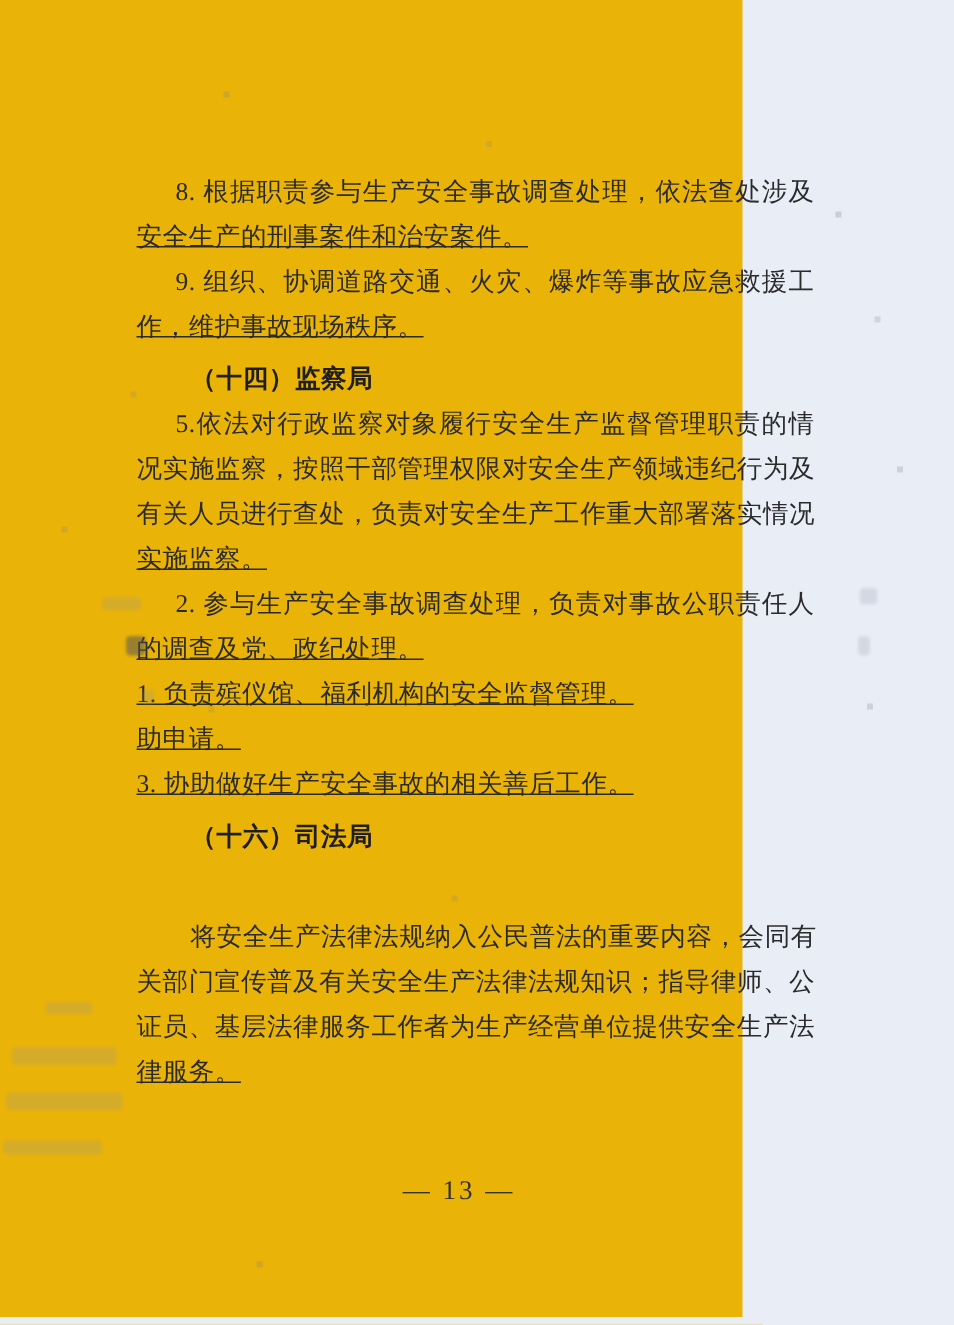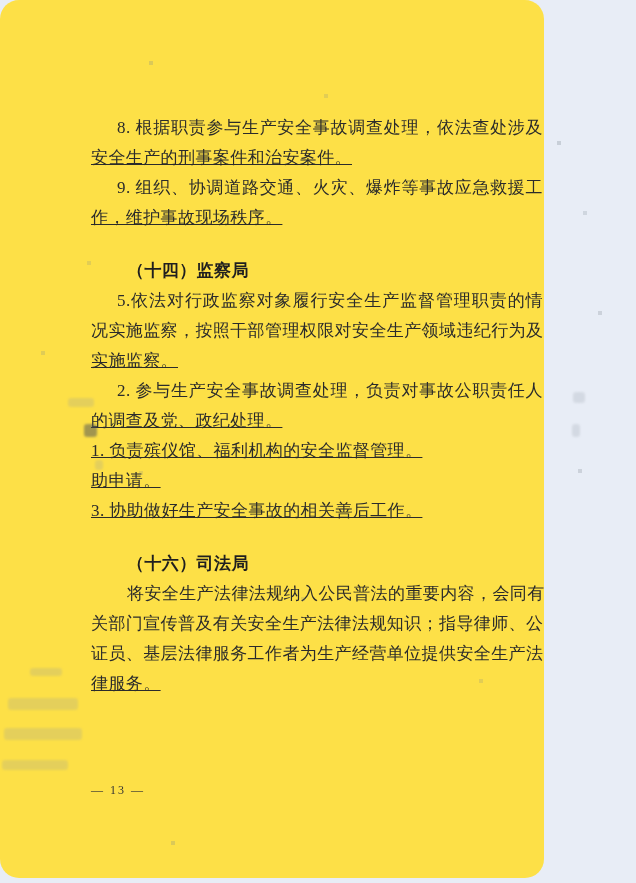--- a/index.html
+++ b/index.html
@@ -14,62 +14,61 @@
   .stage {
     position: relative;
     width: 636px;
     height: 883px;
   }
   
   .paper {
     position: absolute;
     left: 0;
     top: 0;
-    width: 544px;
+    width: 495px;
     height: 878px;
-    background: #fde047;
-    border-radius: 19px;
+    background: #eab308;
   }
   .content {
     position: absolute;
     left: 91px;
     top: 113px;
     width: 452px;
     color: #2b2b2b;
     font-size: 17px;
     letter-spacing: 0.4px;
   }
   .line {
     height: 30px;
     line-height: 30px;
     text-align: justify;
     text-align-last: justify;
     text-justify: inter-character;
     white-space: nowrap;
   }
   .num-start   { padding-left: 26px; }
-  .indent-start{ padding-left: 36px; }
+  .indent-start{ padding-left: 36px; margin-top: 37px; }
   .heading {
     padding-left: 36px;
     font-weight: 700;
     color: #1f1f1f;
-    margin-top: 23px;
+    margin-top: 5px;
     text-align-last: left;
   }
   .cont-end, .num-single { text-align-last: left; text-decoration: underline; }
   .page-number {
     position: absolute;
     left: 91px;
     top: 783px;
     width: 452px;
-    text-align: left;
+    text-align: center;
     padding-right: 22px;
     box-sizing: border-box;
     color: #333;
-    font-size: 12px;
+    font-size: 18px;
     letter-spacing: 2px;
   }
   
   .smudge {
     position: absolute;
     background: #8e96a1;
     opacity: 0.22;
     filter: blur(1.2px);
     border-radius: 3px;
   }
@@ -102,20 +101,21 @@
 
     <div class="content">
 
     <div class="line num-start">8. 根据职责参与生产安全事故调查处理，依法查处涉及</div>
         <div class="line cont-end">安全生产的刑事案件和治安案件。</div>
         <div class="line num-start">9. 组织、协调道路交通、火灾、爆炸等事故应急救援工</div>
         <div class="line cont-end">作，维护事故现场秩序。</div>
         <div class="line heading">（十四）监察局</div>
         <div class="line num-start">5.依法对行政监察对象履行安全生产监督管理职责的情</div>
         <div class="line cont">况实施监察，按照干部管理权限对安全生产领域违纪行为及</div>
+        <div class="line cont">有关人员进行查处，负责对安全生产工作重大部署落实情况</div>
         <div class="line cont-end">实施监察。</div>
         <div class="line num-start">2. 参与生产安全事故调查处理，负责对事故公职责任人</div>
         <div class="line cont-end">的调查及党、政纪处理。</div>
         <div class="line num-single">1. 负责殡仪馆、福利机构的安全监督管理。</div>
         <div class="line cont-end">助申请。</div>
         <div class="line num-single">3. 协助做好生产安全事故的相关善后工作。</div>
         <div class="line heading">（十六）司法局</div>
         <div class="line indent-start">将安全生产法律法规纳入公民普法的重要内容，会同有</div>
         <div class="line cont">关部门宣传普及有关安全生产法律法规知识；指导律师、公</div>
         <div class="line cont">证员、基层法律服务工作者为生产经营单位提供安全生产法</div>

